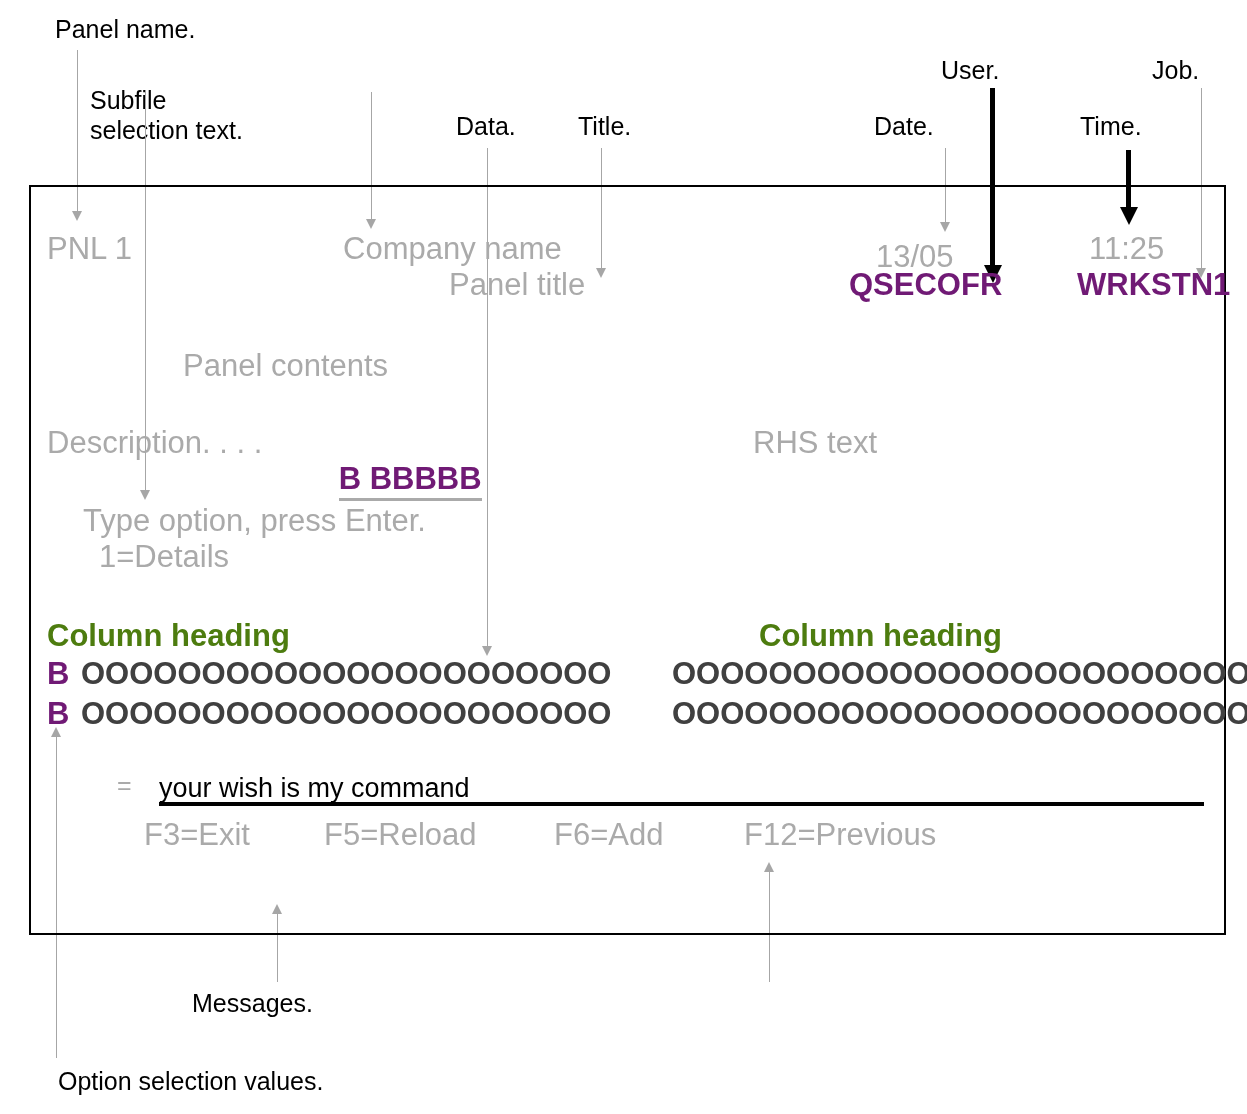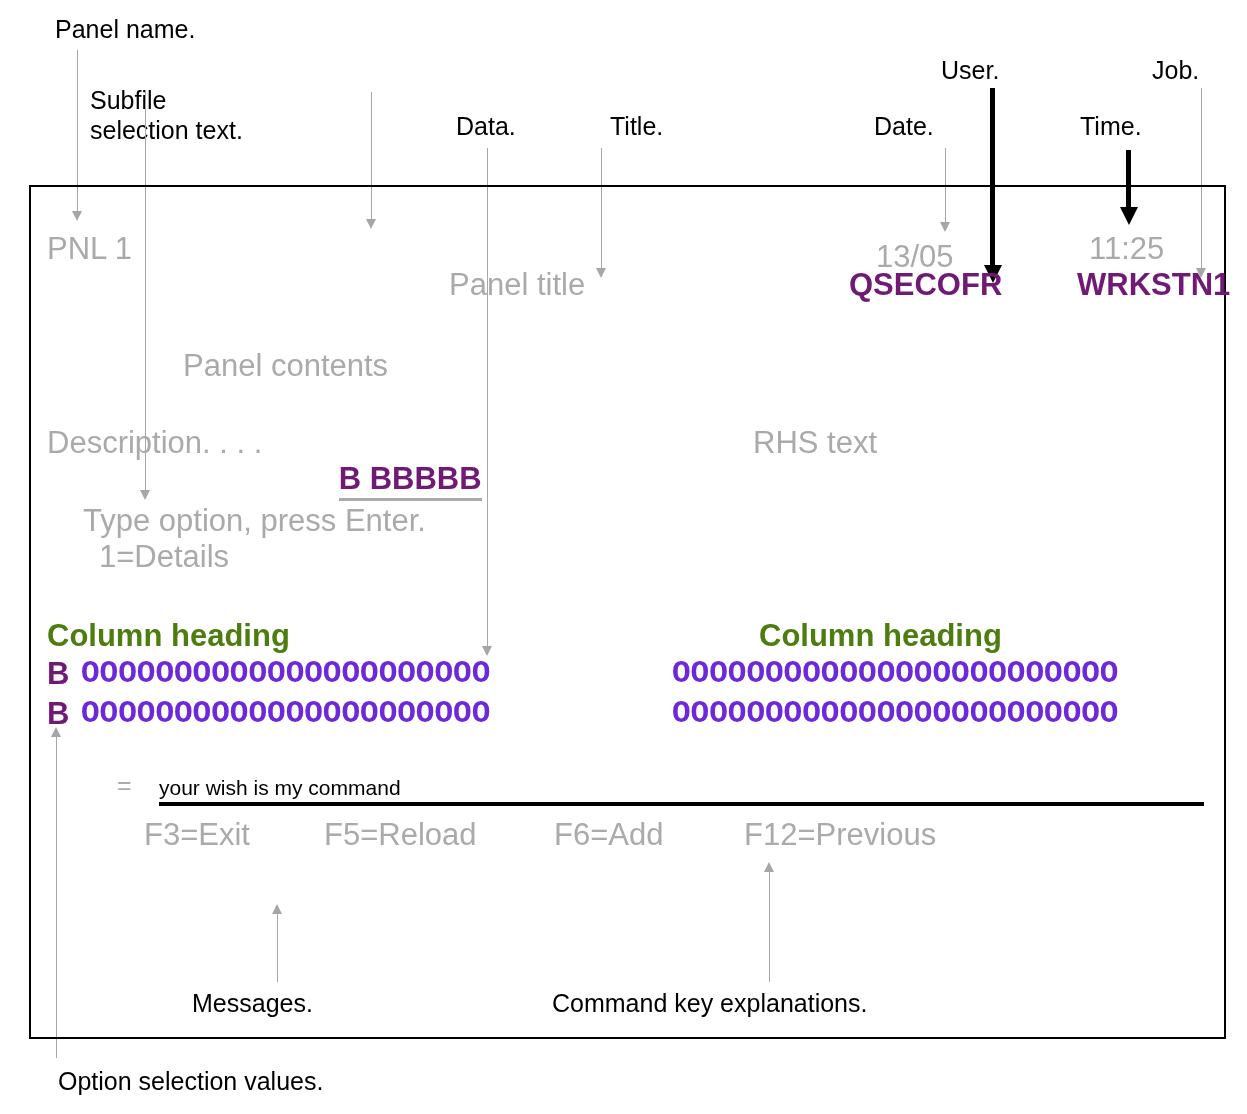--- a/index.html
+++ b/index.html
@@ -57,21 +57,21 @@
     border-right-width:9px;
     border-top:18px solid #000;
   }
 
   
   #panel{
     position:absolute;
     left:29px;
     top:185px;
     width:1197px;
-    height:854px;
+    height:750px;
     border:2px solid #000;
     box-sizing:border-box;
     background:transparent;
   }
 
   
   .scr{
     position:absolute;
     white-space:pre;
     font-family:"Liberation Sans", sans-serif;
@@ -82,27 +82,26 @@
   .scr.bold{
     font-weight:bold;
     color:#701a75;               
   }
   .scr.hdr{
     font-weight:bold;
     color:#4d7c0f;            
   }
   .scr.mono-o{
     font-weight:bold;
-    color:#6d28d9;
+    color:#404040;
     letter-spacing:0px;
-    font-family:Liberation Mono, monospace;
   }
   .scr.cmdtext{
     color:#000;
-    font-size:21px;
+    font-size:27px;
     font-weight:normal;
   }
   .scr.prompt{
     color:#aaaaaa;
     font-size:25px;
   }
   .underline-field{
     border-bottom:3px solid #aaaaaa;
     display:inline-block;
     padding-bottom:1px;
@@ -120,33 +119,32 @@
 <div id="stage">
 
   <div class="anno" style="left:55px; top:14px;">Panel name.</div>
 
   <div class="anno" style="left:90px; top:85px;">Subfile
 selection text.</div>
 
 
   <div class="anno" style="left:456px; top:111px;">Data.</div>
 
-  <div class="anno" style="left:578px; top:111px;margin-left:32px;">Title.</div>
+  <div class="anno" style="left:578px; top:111px;">Title.</div>
 
   <div class="anno" style="left:874px; top:111px;">Date.</div>
 
   <div class="anno" style="left:941px; top:55px;">User.</div>
 
   <div class="anno" style="left:1080px; top:111px;">Time.</div>
 
   <div class="anno" style="left:1152px; top:55px;">Job.</div>
 
   <div class="anno" style="left:192px; top:988px;">Messages.</div>
 
-  <div class="anno" style="left:552px; top:988px;">Command key explanations.</div>
 
   <div class="anno" style="left:58px; top:1066px;">Option selection values.</div>
 
   <div class="leader" style="left:77px; top:50px; height:163px;"></div>
   <div class="arrow-down" style="left:72px; top:211px;"></div>
 
   <div class="leader" style="left:145px; top:92px; height:400px;"></div>
   <div class="arrow-down" style="left:140px; top:490px;"></div>
 
   <div class="leader" style="left:371px; top:92px; height:129px;"></div>
@@ -176,20 +174,21 @@
   <div class="leader" style="left:769px; top:870px; height:112px;"></div>
   <div class="arrow-up" style="left:764px; top:862px;"></div>
 
   <div class="leader" style="left:56px; top:735px; height:323px;"></div>
   <div class="arrow-up" style="left:51px; top:727px;"></div>
 
   <div id="panel">
 
     <div class="scr" style="left:16px; top:44px;">PNL 1</div>
 
+    <div class="scr" style="left:312px; top:44px;">Company name</div>
 
     <div class="scr" style="left:845px; top:52px;">13/05</div>
 
     <div class="scr" style="left:1058px; top:44px;">11:25</div>
 
     <div class="scr" style="left:418px; top:80px;">Panel title</div>
 
     <div class="scr bold" style="left:818px; top:80px;">QSECOFR</div>
 
     <div class="scr bold" style="left:1046px; top:80px;">WRKSTN1</div>

